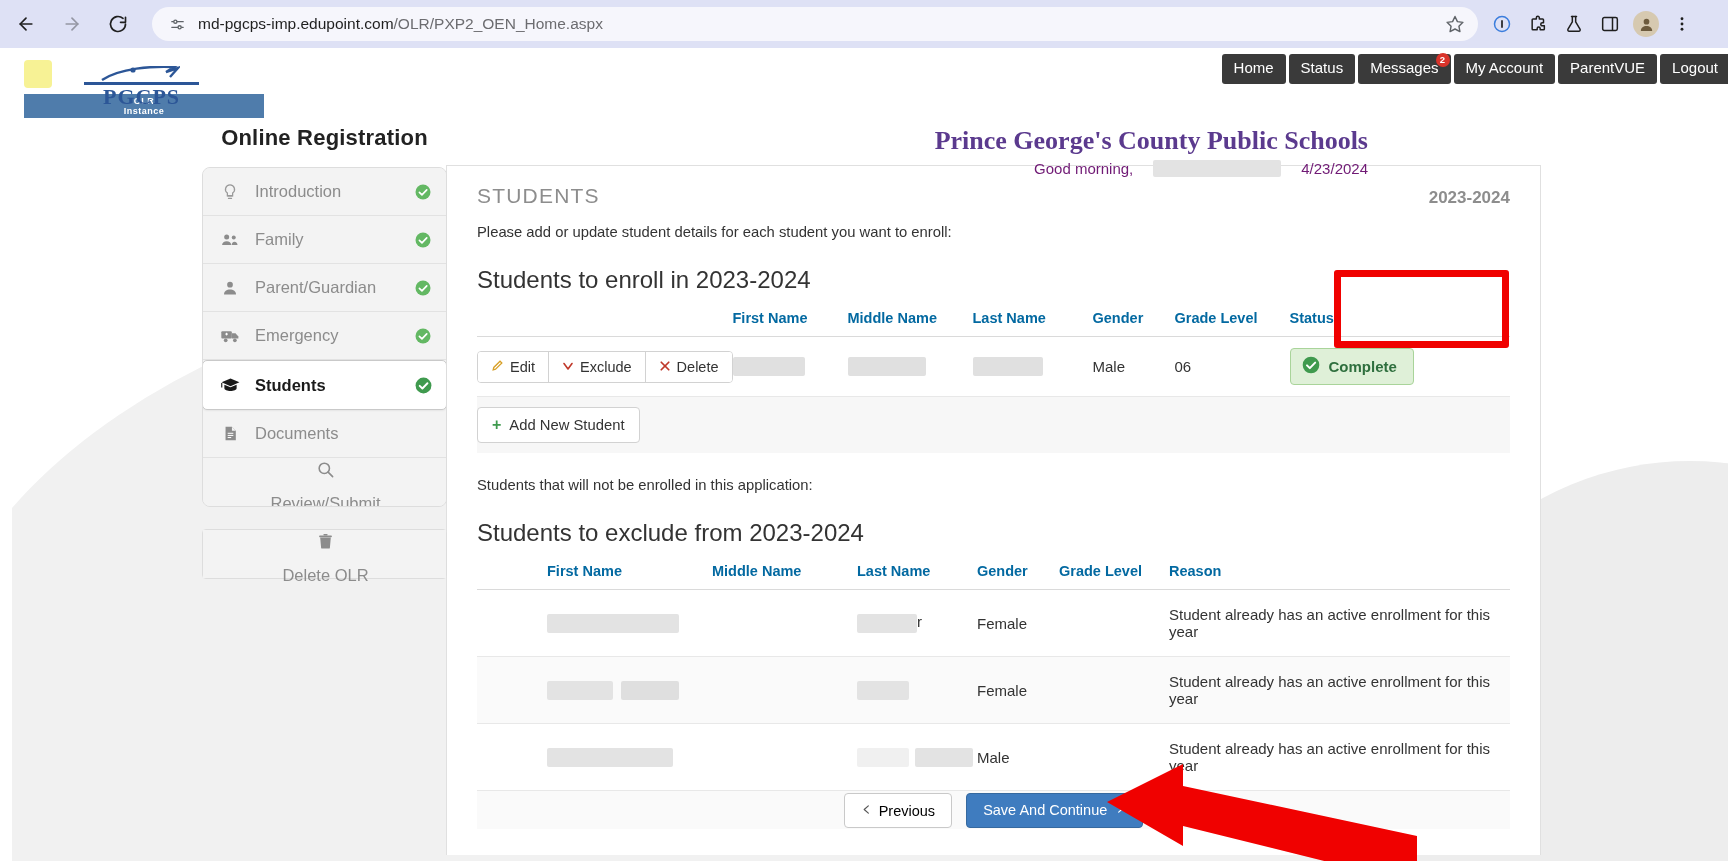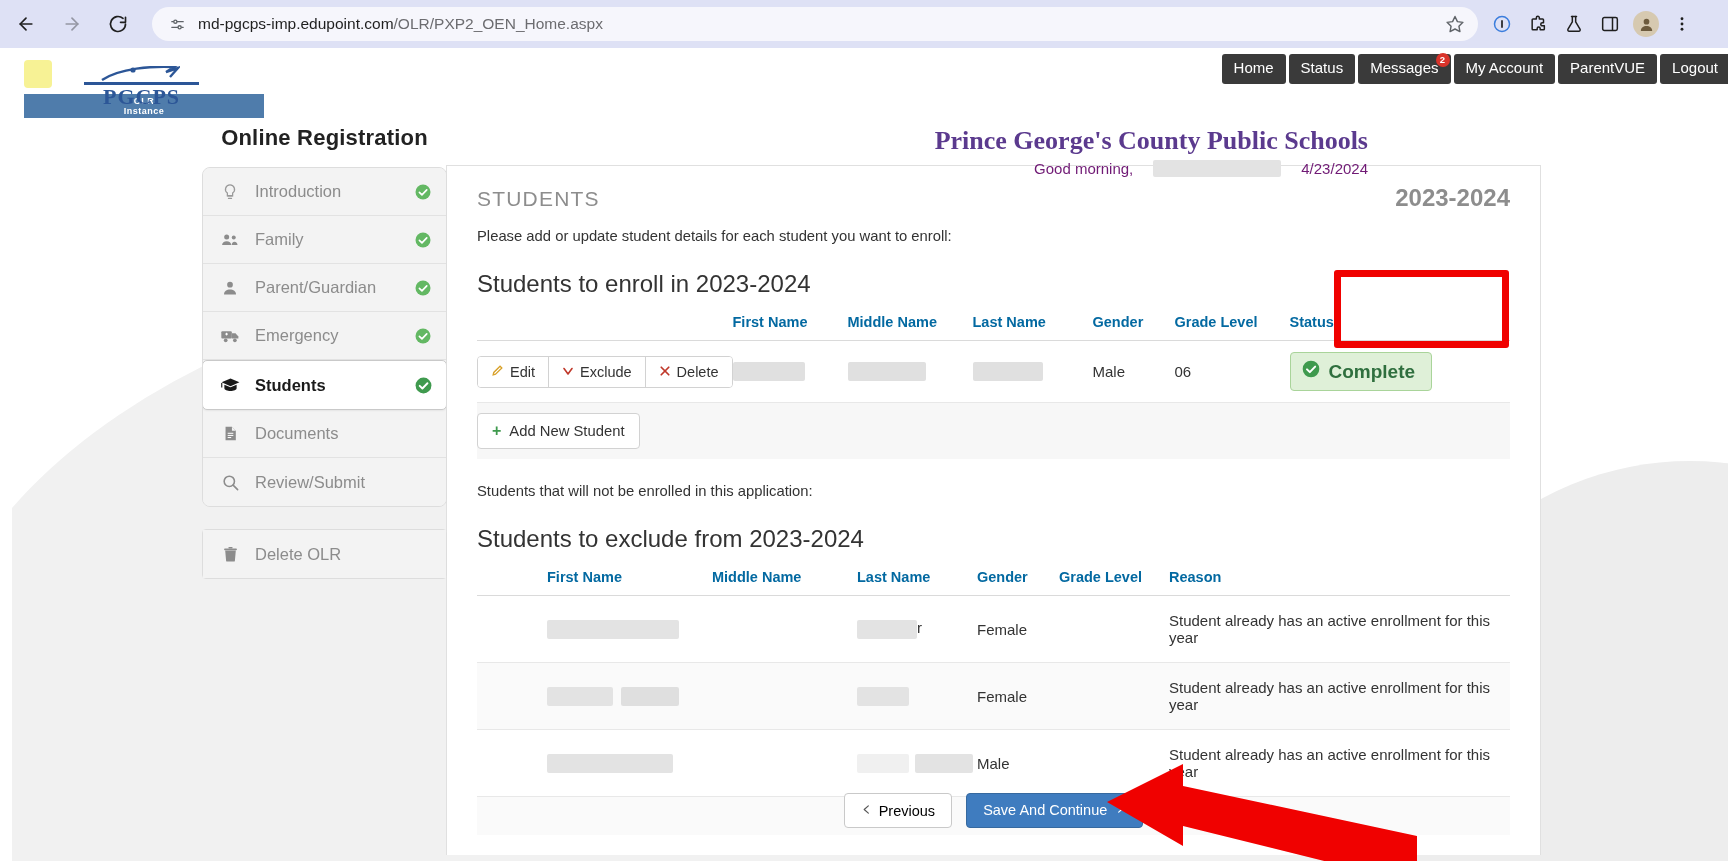--- a/index.html
+++ b/index.html
@@ -164,21 +164,21 @@
     background:#f3f3f3;
   }
   .nav-item{
     height:48px; display:flex; align-items:center;
     padding:0 14px 0 16px; gap:14px;
     border-bottom:1px solid #e2e2e2;
     color:#8c8c8c; font-size:16.5px; cursor:pointer;
     background:#f3f3f3;
     position:relative;
   }
-  .nav-item:last-child{ border-bottom:none; }
+  .nav-item:last-child{ border-bottom:none;flex-direction:column; }
   .nav-item.active{
     background:#ffffff; color:#1a1a1a; font-weight:bold;
     border:1px solid #c9c9c9; border-radius:5px;
     margin:0 -1px; height:50px;
     box-shadow:0 1px 2px rgba(0,0,0,.06);
     z-index:2;
   }
   .nav-ico{
     width:22px; flex:0 0 22px; display:flex;
     align-items:center; justify-content:center;
@@ -200,21 +200,21 @@
     z-index:4;
   }
   .main-inner{ padding:18px 30px 0 30px; position:relative; }
   .page-head{
     display:flex; align-items:baseline; justify-content:space-between;
   }
   .page-title{
     font-size:21px; color:#8d8d8d; letter-spacing:1.2px; font-weight:normal;
   }
   .year-big{
-    font-size:24px; color:#8d8d8d; font-weight:bold;
+    font-size:17px; color:#8d8d8d; font-weight:bold;
   }
   .subtext{
     margin-top:16px; font-size:14.8px; color:#333;
   }
   .section-title{
     margin-top:26px; font-size:24px; color:#333; font-weight:normal;
   }
 
   table{ width:100%; border-collapse:collapse; }
   .tbl{ margin-top:16px; }
@@ -252,21 +252,21 @@
     display:inline-flex; align-items:center; gap:8px;
     background:#ffffff; border:1px solid #d2d2d2; border-radius:4px;
     padding:8px 14px; font-size:14.8px; color:#333; cursor:pointer;
   }
   .plus{ color:#3f9a4e; font-weight:bold; font-size:16px; }
 
   .status-pill{
     display:inline-flex; align-items:center; gap:8px;
     background:#dff0d8; border:1px solid #a9d49a; border-radius:4px;
     padding:6px 16px 6px 10px; color:#2f6f3e;
-    font-size:19px; font-weight:bold;
+    font-size:15px; font-weight:bold;
   }
 
   .redbox{
     position:absolute; border:7px solid #f00100; border-radius:3px;
     z-index:30; pointer-events:none;
   }
 
   .excl-tbl td{ padding:16px 0; }
   .excl-tbl tr:nth-child(even) td{ background:#fafafa; }
   .foot-row{ height:38px; background:#f7f7f7; }

